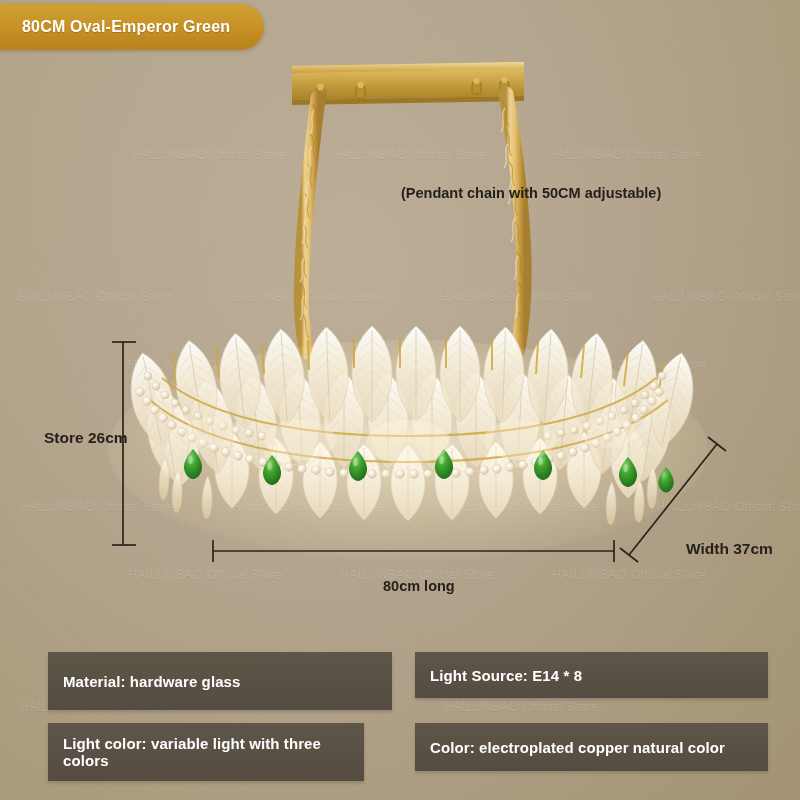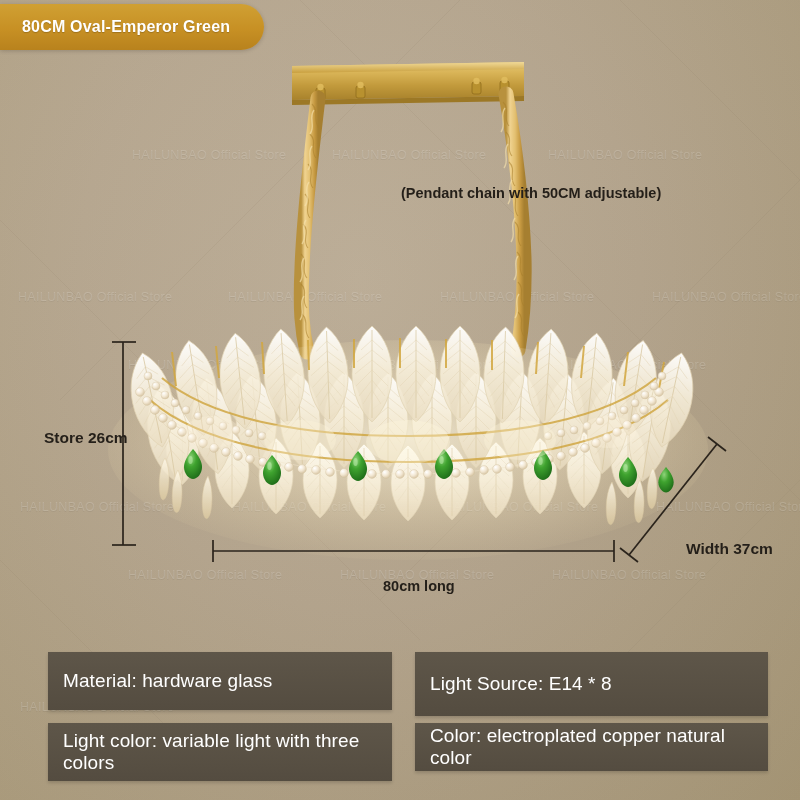--- a/index.html
+++ b/index.html
@@ -63,26 +63,26 @@
   #length-label { left:383px; top:578px; font-size:14.5px; }
 
   
   .info-box {
     position:absolute;
     background: linear-gradient(180deg,#5e5649 0%, #544c40 100%);
     box-shadow: 0 2px 3px rgba(0,0,0,.16);
     display:flex; align-items:center;
   }
   .info-box span {
-    color:#fff; font-weight:400; font-size:19px; padding-left:15px;
+    color:#fff; font-weight:700; font-size:15px; padding-left:15px;
     letter-spacing:.1px;
   }
   #box-material   { left:48px;  top:652px; width:344px; height:58px; }
-  #box-source     { left:415px; top:652px; width:353px; height:64px; }
-  #box-lightcolor { left:48px;  top:723px; width:344px; height:58px; }
+  #box-source     { left:415px; top:652px; width:353px; height:46px; }
+  #box-lightcolor { left:48px;  top:723px; width:316px; height:58px; }
   #box-color      { left:415px; top:723px; width:353px; height:48px; }
 </style>
 </head>
 <body>
 
 <div id="stage">
 
   <svg class="creases" viewBox="0 0 800 800" preserveAspectRatio="none">
     <g stroke="#8e7f66" stroke-width="1" fill="none" opacity="0.45">
       <line x1="-60" y1="160" x2="420" y2="640"></line>

